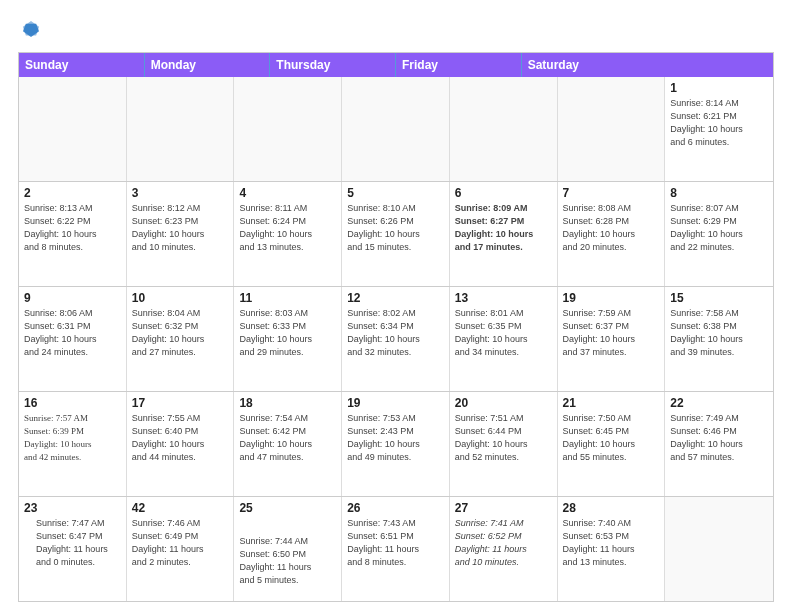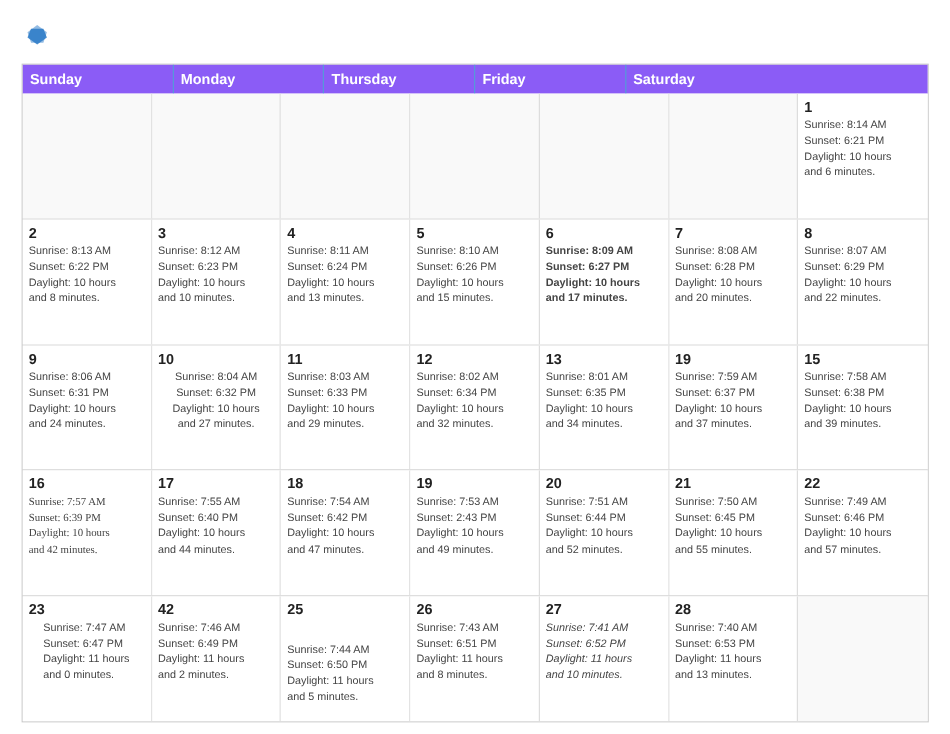--- a/index.html
+++ b/index.html
@@ -211,21 +211,21 @@
         <div class="cal-week">
           <div class="cal-cell">
             <div class="day-num">9</div>
             <div class="day-info" style="white-space: pre-line;">Sunrise: 8:06 AM
 Sunset: 6:31 PM
 Daylight: 10 hours
 and 24 minutes.</div>
           </div>
           <div class="cal-cell">
             <div class="day-num">10</div>
-            <div class="day-info" style="white-space: pre-line; text-align: center;">Sunrise: 8:04 AM
+            <div class="day-info" style="white-space: pre-line;">Sunrise: 8:04 AM
 Sunset: 6:32 PM
 Daylight: 10 hours
 and 27 minutes.</div>
           </div>
           <div class="cal-cell">
             <div class="day-num">11</div>
             <div class="day-info" style="white-space: pre-line;">Sunrise: 8:03 AM
 Sunset: 6:33 PM
 Daylight: 10 hours
 and 29 minutes.</div>

